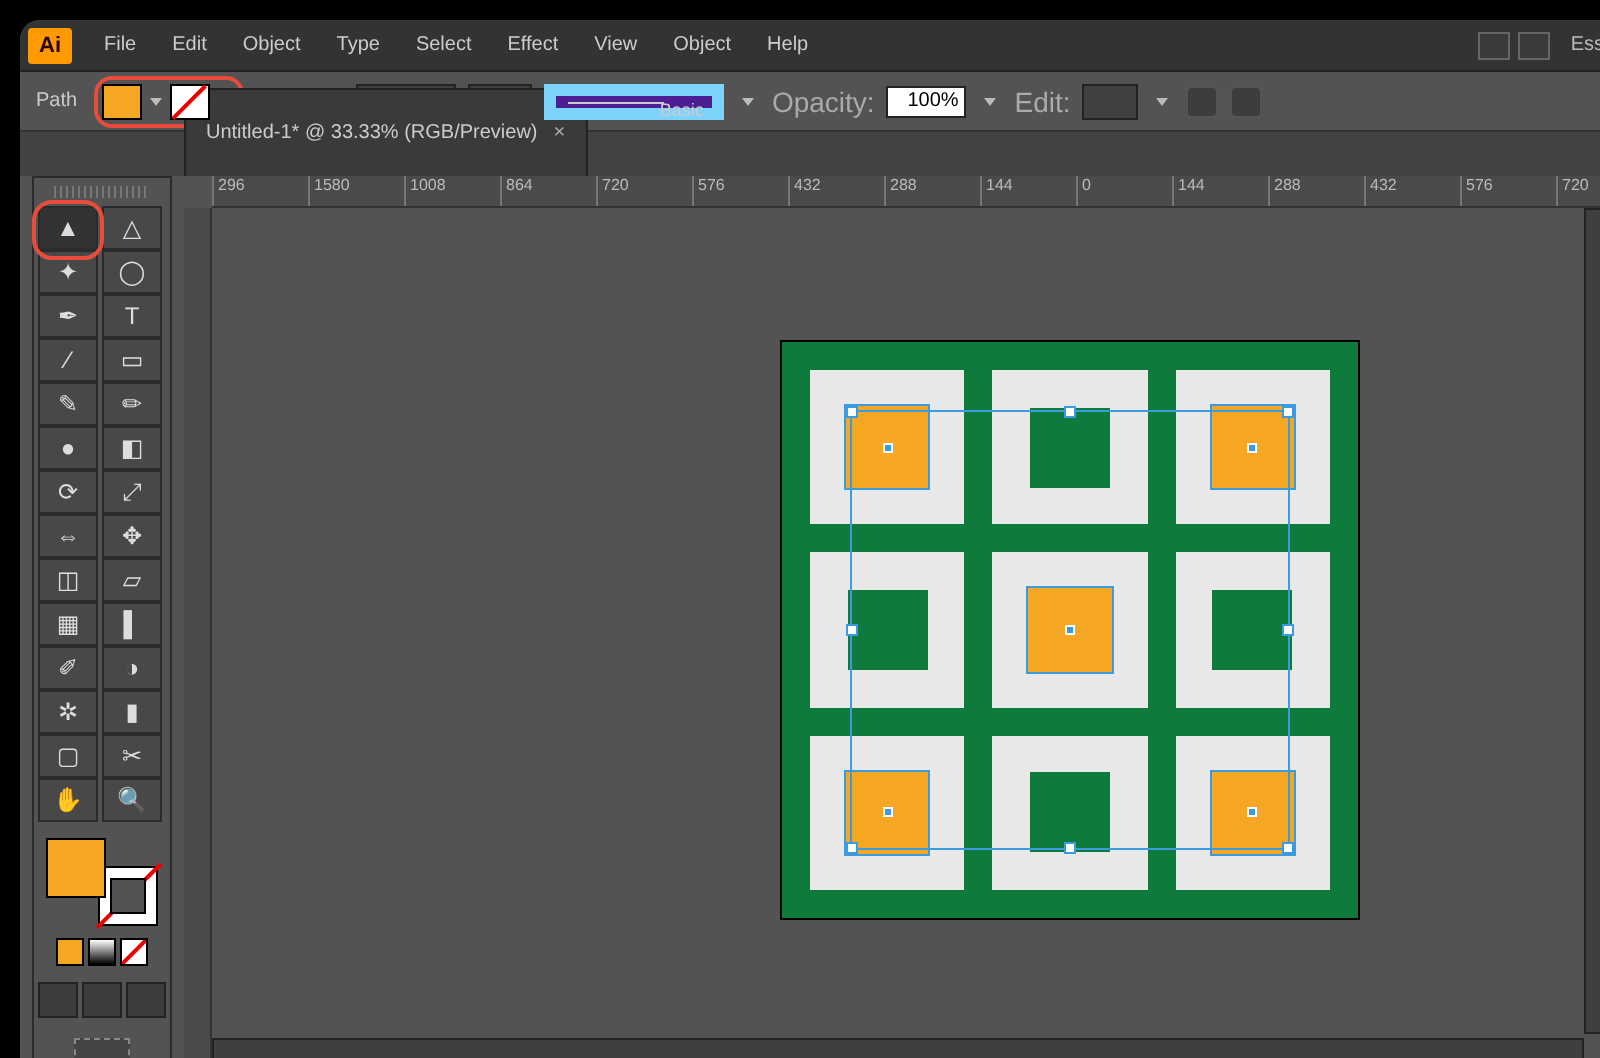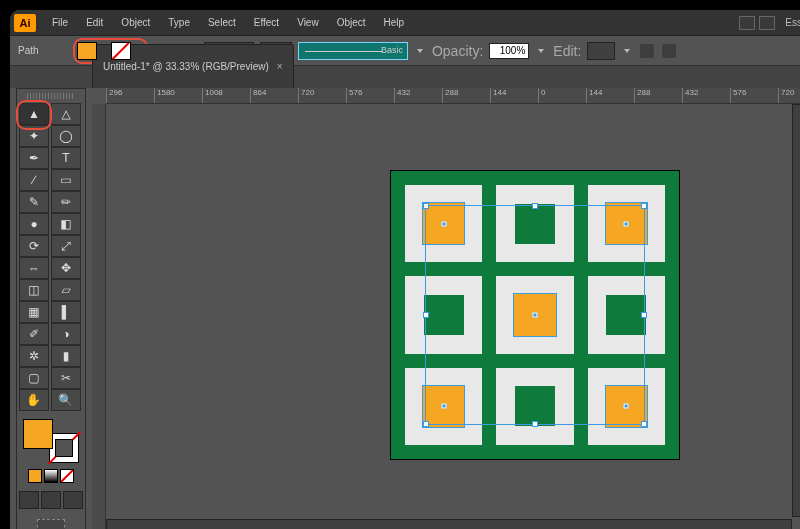--- a/index.html
+++ b/index.html
@@ -7,32 +7,32 @@
   .window{width:800px;height:529px;background:#535353;border-radius:10px;overflow:hidden;position:relative;box-shadow:0 2px 8px rgba(0,0,0,.6)}
   
   .menubar{height:26px;background:#333;display:flex;align-items:center;padding:0 4px;gap:2px;border-bottom:1px solid #222}
   .ai-logo{width:22px;height:18px;background:#ff9a00;color:#2b0000;font-weight:bold;font-size:11px;display:flex;align-items:center;justify-content:center;border-radius:2px;margin-right:6px}
   .menu-item{padding:4px 8px;color:#ccc;cursor:pointer}
   .menu-right{margin-left:auto;display:flex;align-items:center;gap:4px}
   .tiny-icon{width:16px;height:14px;border:1px solid #666;background:#3a3a3a}
   .ess{color:#bbb;margin-left:6px;margin-right:4px}
   
   .controlbar{height:30px;background:#535353;display:flex;align-items:center;padding:0 8px;gap:6px;border-bottom:1px solid #333}
-  .path-label{color:#ccc;margin-right:28px}
+  .path-label{color:#ccc;margin-right:2px}
   .fill-stroke-group{display:flex;align-items:center;gap:1px;padding:2px;border:2px solid #e74c3c;border-radius:9px}
   .swatch{width:20px;height:18px;border:1px solid #000;position:relative;display:flex;align-items:center;justify-content:center}
   .swatch.orange{background:#f5a623}
   .swatch.none{background:#fff}
   .swatch.none::after{content:"";position:absolute;width:130%;height:2px;background:#e00;transform:rotate(-45deg)}
   .caret{width:0;height:0;border-left:3px solid transparent;border-right:3px solid transparent;border-top:4px solid #bbb;margin:0 3px}
   .ctrl-label{color:#aaa;font-size:14px}
   .orange-text{color:#f5a623}
   .dropdown{height:18px;background:#404040;border:1px solid #222;display:flex;align-items:center;padding:0 4px;gap:4px}
   .stroke-weight{width:50px;justify-content:flex-end}
-  .line-preview{width:110px;height:18px;background:#0f766e;border:1px solid #7dd3fc;position:relative}
+  .line-preview{width:90px;height:18px;background:#4c1d95;border:6px solid #7dd3fc;position:relative}
   .line-preview::before{content:"";position:absolute;left:6px;right:24px;top:50%;height:1px;background:#ccc}
   .basic{position:absolute;right:4px;top:2px;font-size:9px;color:#ccc}
   .opacity-field{width:40px;background:#fff;color:#000;height:16px;display:flex;align-items:center;justify-content:flex-end;padding:0 3px;border:1px solid #222}
   .style-box{width:28px;height:18px;background:#404040;border:1px solid #222}
   .round-btn{width:16px;height:16px;border:1px solid #555;border-radius:3px;background:#3d3d3d}
   
   .tabbar{height:22px;background:#434343;display:flex;align-items:flex-end;padding-left:82px}
   .doctab{background:#3a3a3a;padding:16px 10px;border-top-left-radius:3px;border-top-right-radius:3px;display:flex;align-items:center;gap:8px;font-size:10px;color:#ddd;border:1px solid #222;border-bottom:none}
   .close-x{color:#aaa;cursor:pointer}
   .ruler-h{position:absolute;top:78px;left:96px;right:4px;height:16px;background:#4a4a4a;border-bottom:1px solid #333;display:flex;overflow:hidden}

